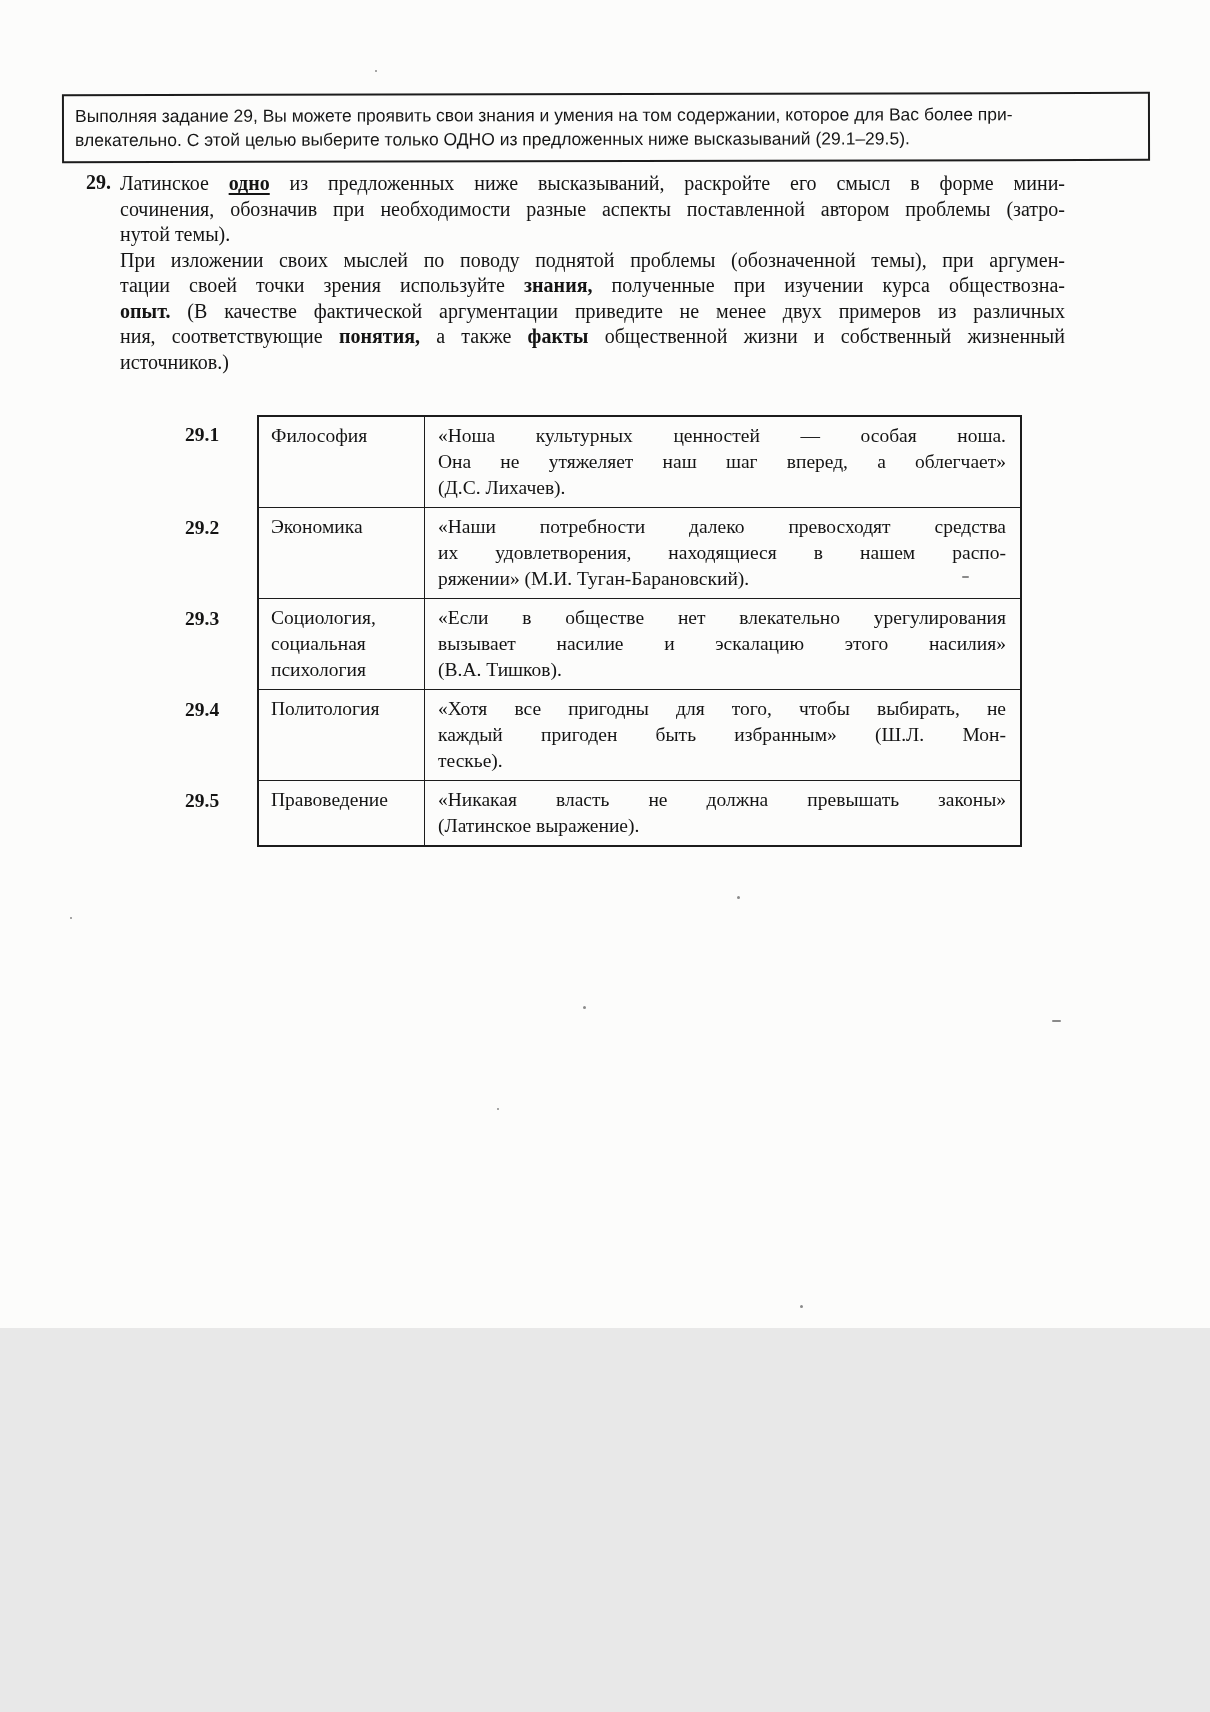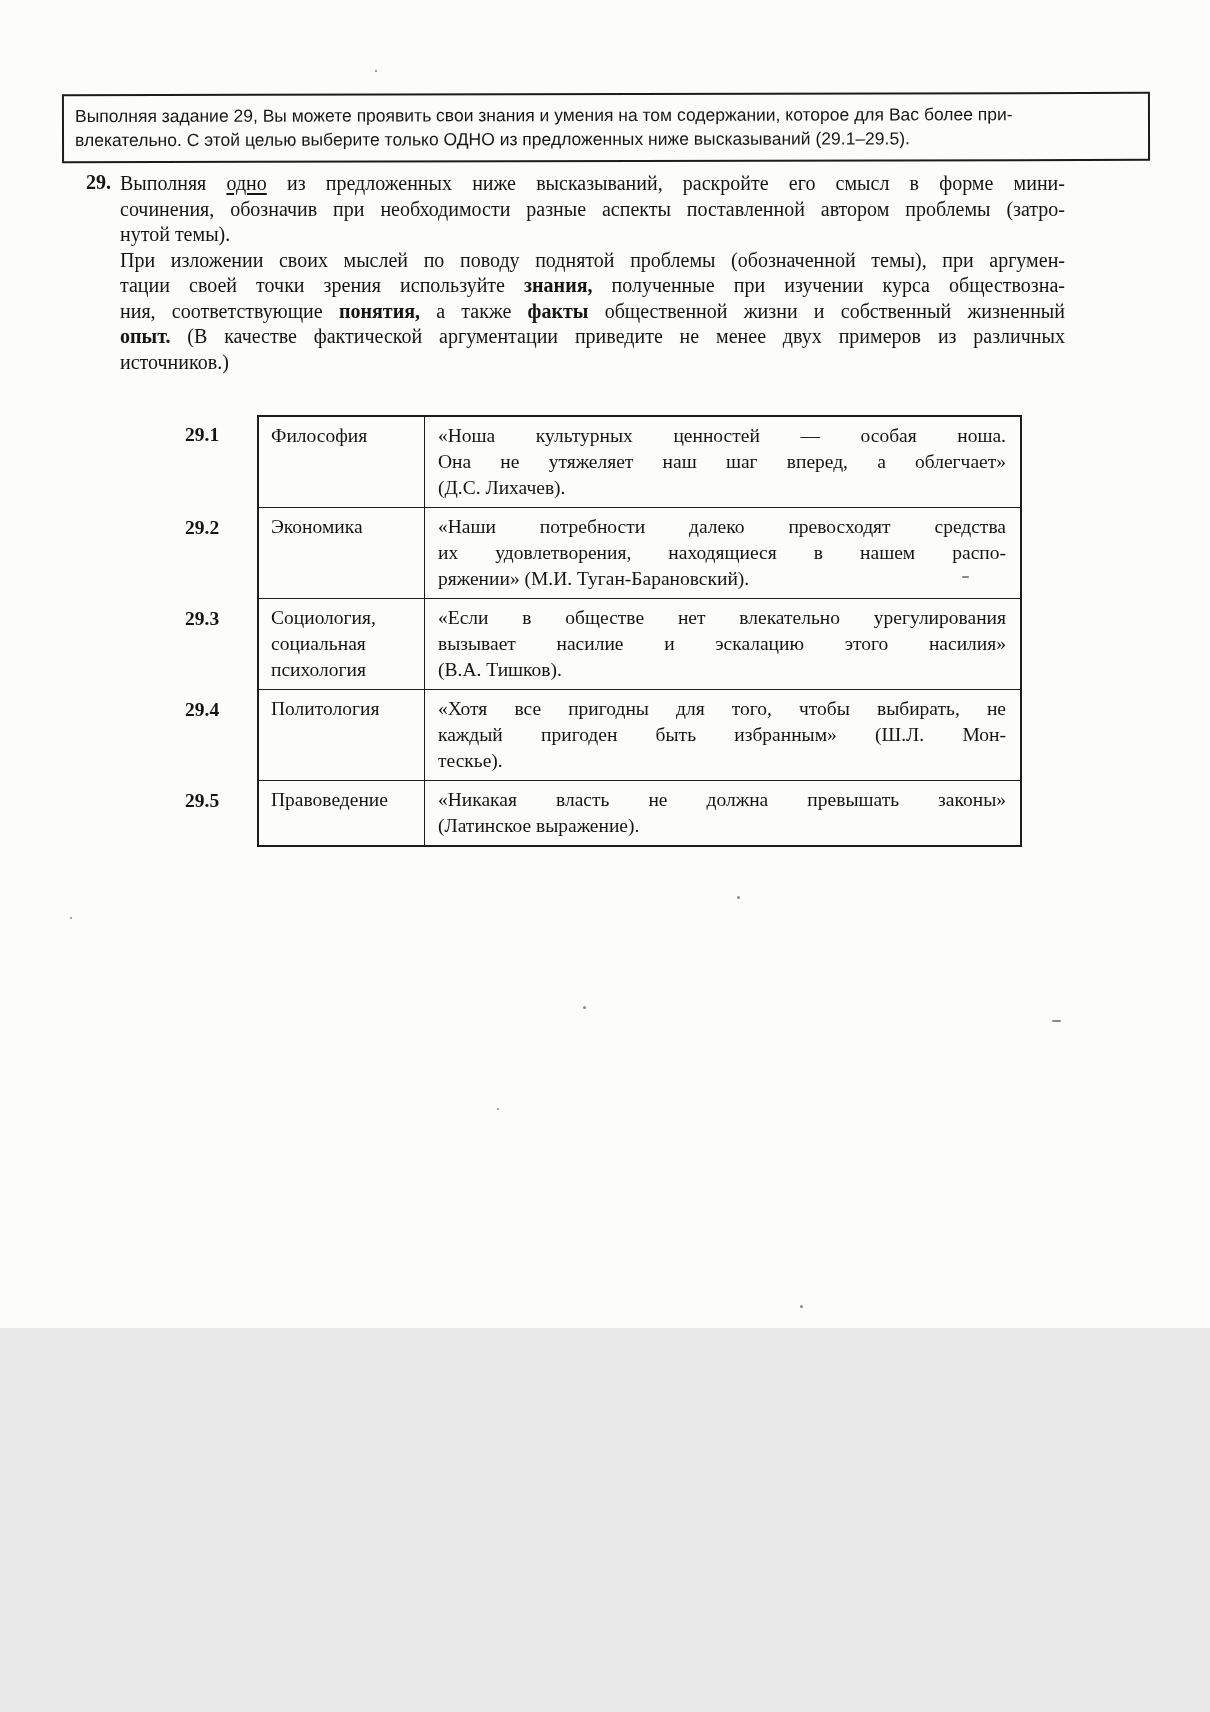--- a/index.html
+++ b/index.html
@@ -32,21 +32,21 @@
 
   
   .task { position: absolute; left: 62px; top: 171px; width: 1003px; }
   .task-number {
     position: absolute; left: 0; top: 0;
     font-weight: bold; font-size: 20px; margin-left: 24px;
   }
   .task-text { margin-left: 58px; width: 945px; font-size: 20px; }
   .tline { line-height: 25.5px; }
   .just { text-align: justify; text-align-last: justify; }
-  .u { text-decoration: underline; text-underline-offset: 3px; }
+  .u { text-decoration: underline; text-underline-offset: 3px; font-weight: bold; }
   .b { font-weight: bold; }
 
   
   .doc-table {
     position: absolute;
     left: 185px; top: 415px;
     display: grid;
     grid-template-columns: 72px 168px 597px;
   }
   .cell { box-sizing: border-box; font-size: 19.5px; line-height: 26px; }
@@ -88,27 +88,27 @@
 <div class="page">
 
   <div class="notice-box">
     <div class="nline">Выполняя задание 29, Вы можете проявить свои знания и умения на том содержании, которое для Вас более при-</div>
     <div class="nline">влекательно. С этой целью выберите только ОДНО из предложенных ниже высказываний (29.1–29.5).</div>
   </div>
 
   <div class="task">
     <div class="task-number">29.</div>
     <div class="task-text">
-      <div class="tline just"><span>Выполняя </span><span class="u">одно</span><span> из предложенных ниже высказываний, раскройте его смысл в форме мини-</span></div>
+      <div class="tline just"><span>Латинское </span><span class="u">одно</span><span> из предложенных ниже высказываний, раскройте его смысл в форме мини-</span></div>
       <div class="tline just">сочинения, обозначив при необходимости разные аспекты поставленной автором проблемы (затро-</div>
       <div class="tline">нутой темы).</div>
       <div class="tline just">При изложении своих мыслей по поводу поднятой проблемы (обозначенной темы), при аргумен-</div>
       <div class="tline just"><span>тации своей точки зрения используйте </span><span class="b">знания,</span><span> полученные при изучении курса обществозна-</span></div>
+      <div class="tline just"><span class="b">опыт.</span><span> (В качестве фактической аргументации приведите не менее двух примеров из различных</span></div>
       <div class="tline just"><span>ния, соответствующие </span><span class="b">понятия,</span><span> а также </span><span class="b">факты</span><span> общественной жизни и собственный жизненный</span></div>
-      <div class="tline just"><span class="b">опыт.</span><span> (В качестве фактической аргументации приведите не менее двух примеров из различных</span></div>
       <div class="tline">источников.)</div>
     </div>
   </div>
 
   <div class="doc-table">
 
     <div style="display:contents" class="row-first">
       <div class="cell num-cell">29.1</div>
       <div class="cell subj-cell">Философия</div>
       <div class="cell quote-cell">

